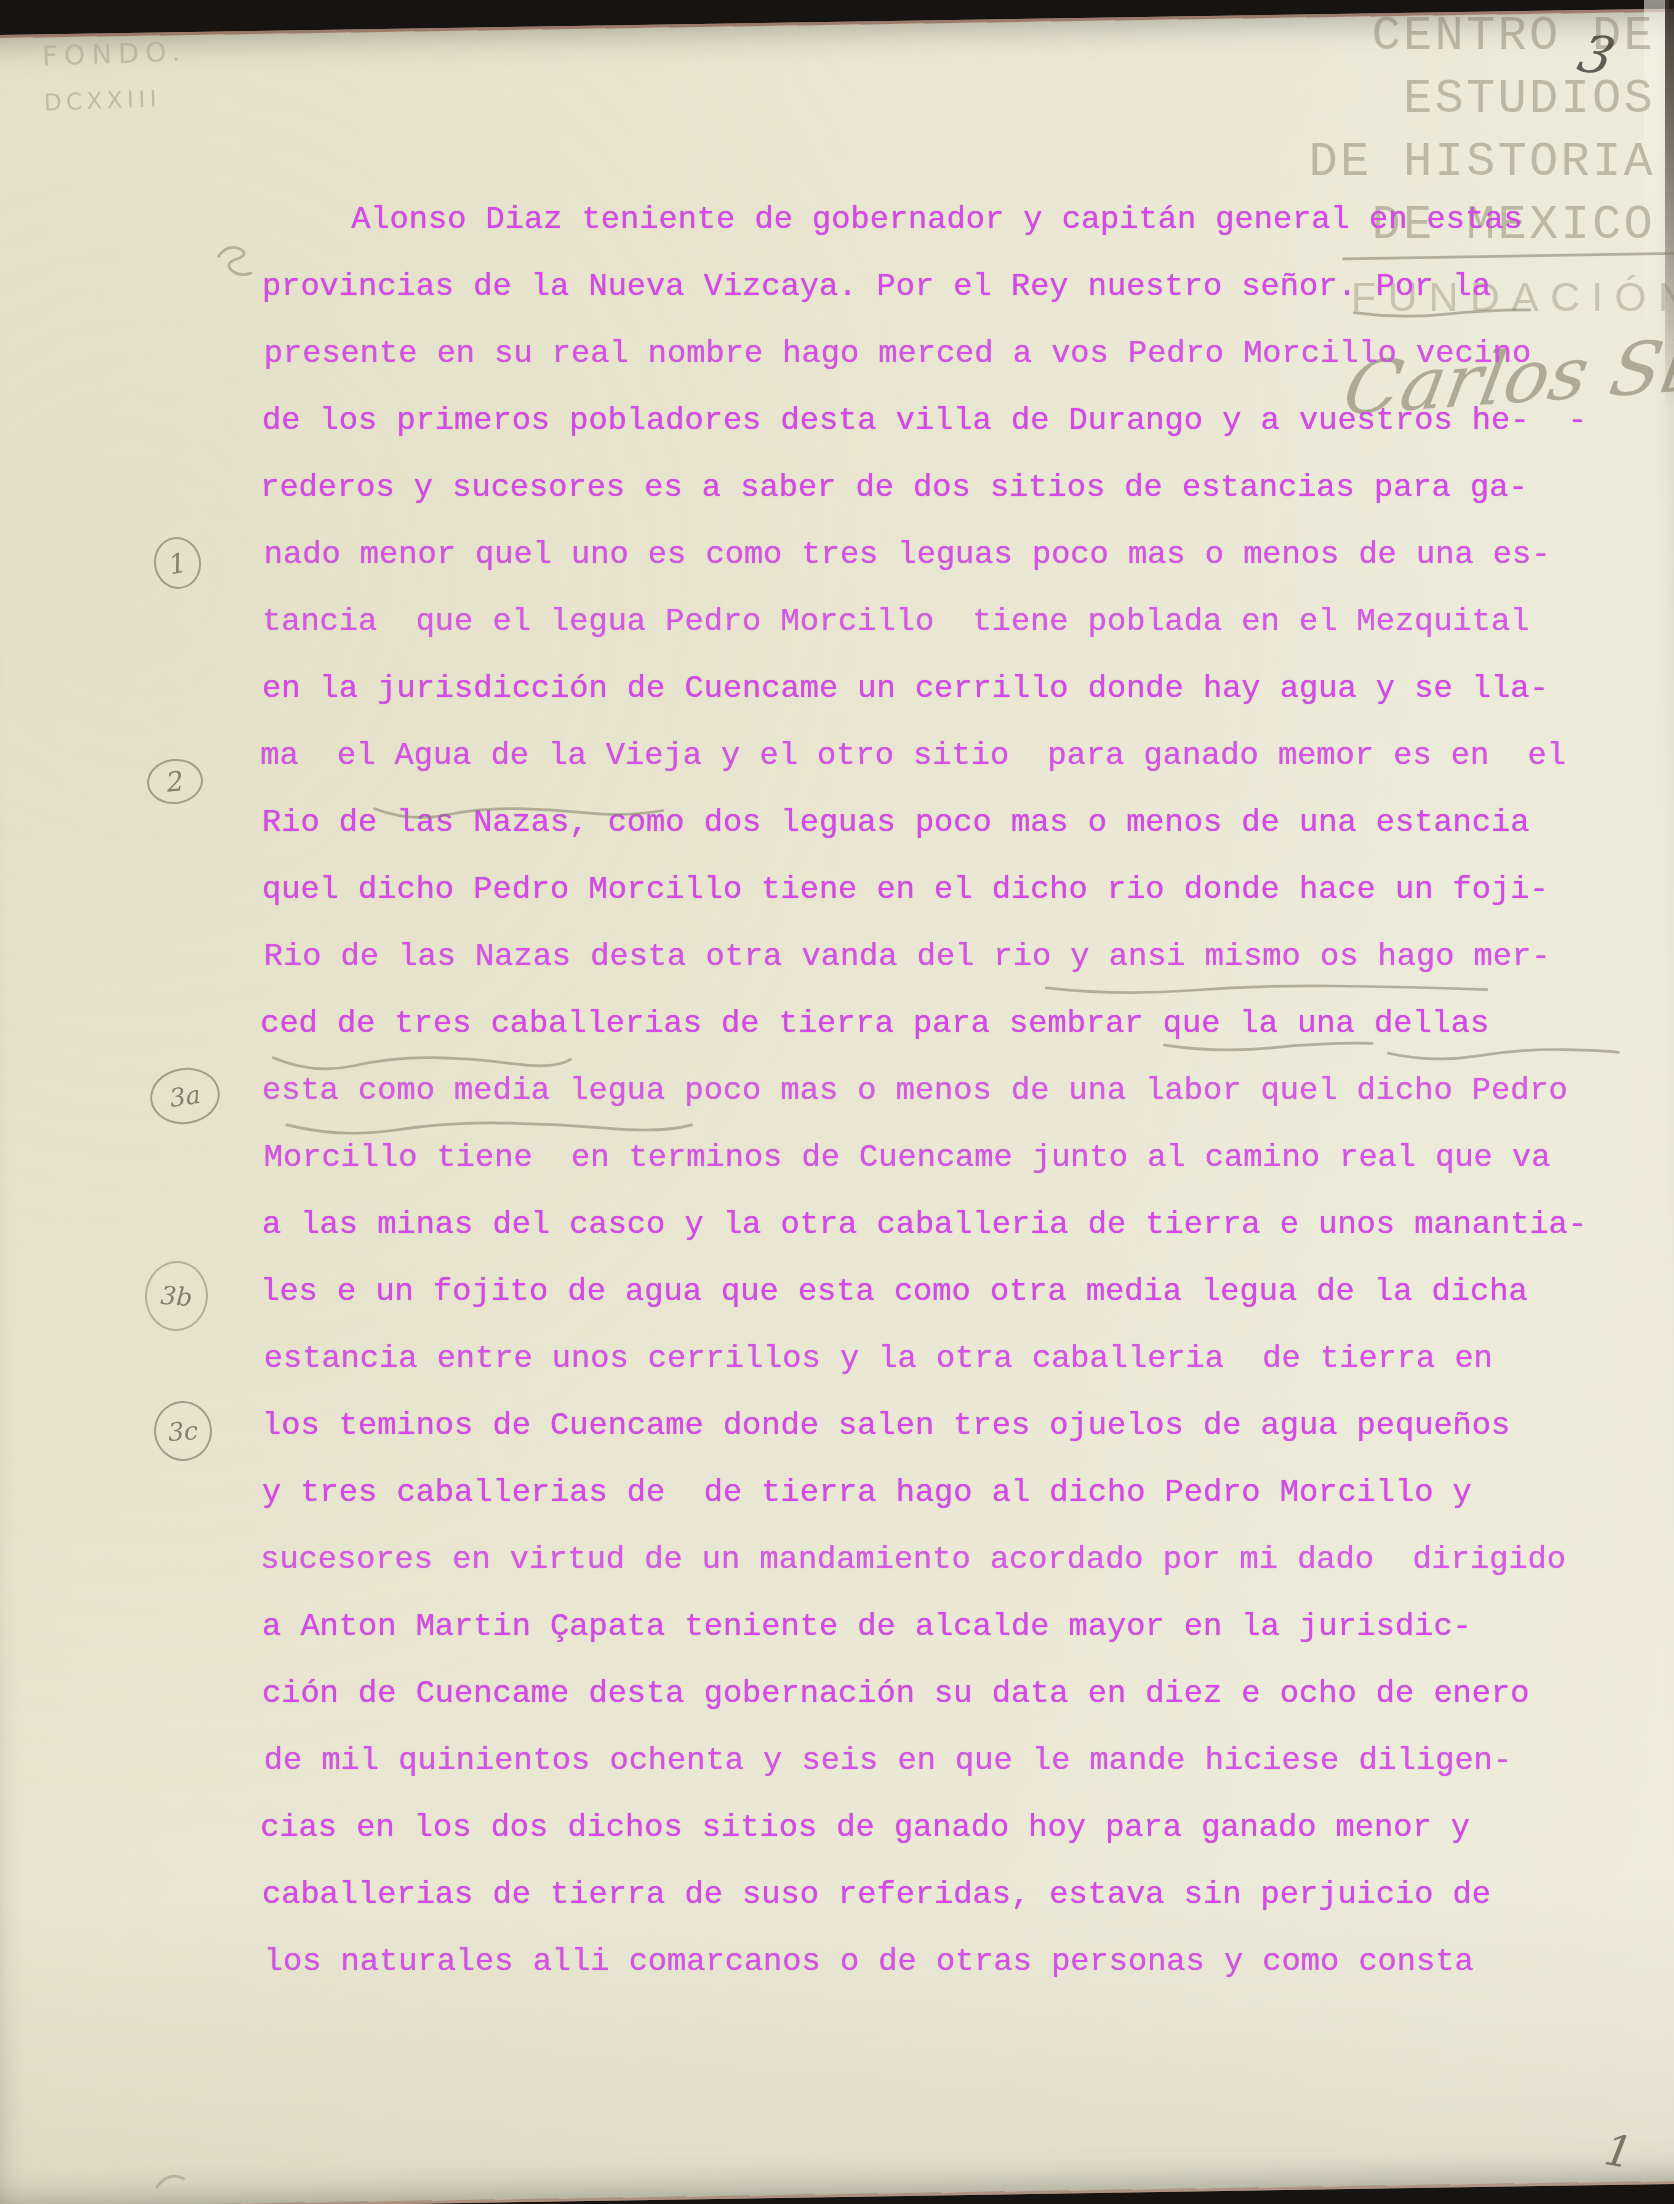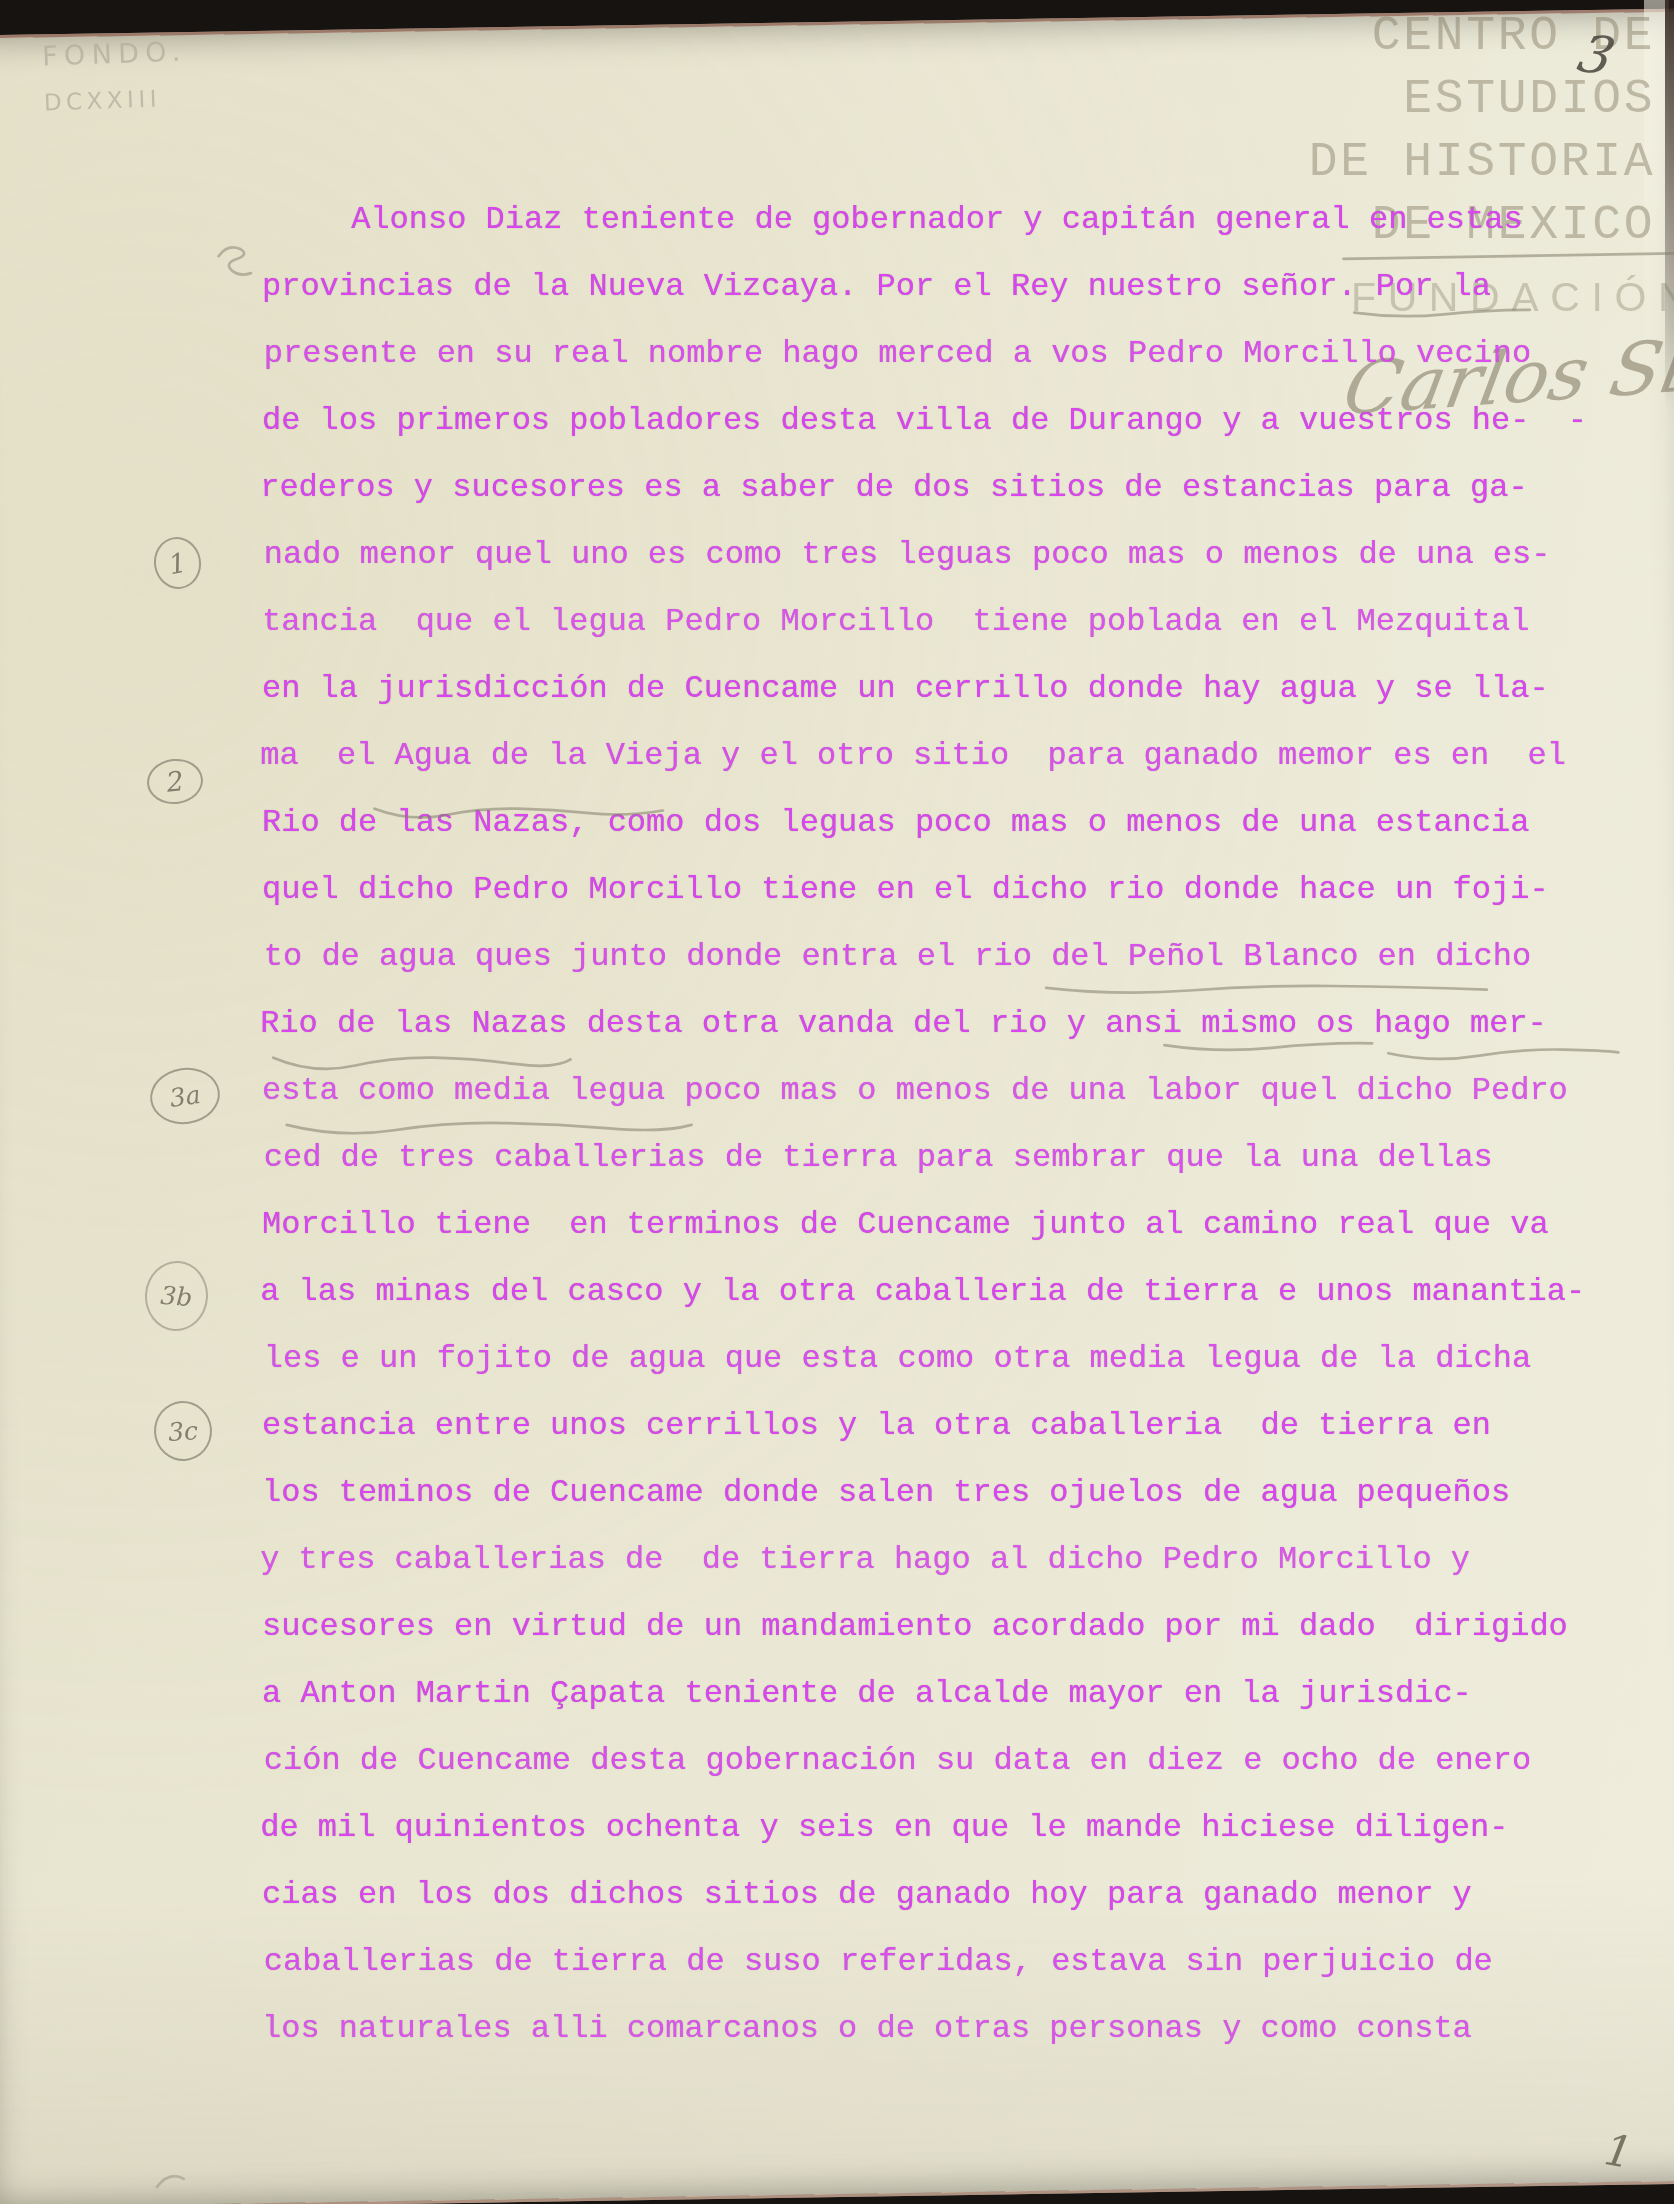--- a/index.html
+++ b/index.html
@@ -133,24 +133,23 @@
       <div class="typed-line">provincias de la Nueva Vizcaya. Por el Rey nuestro señor. Por la</div>
       <div class="typed-line">presente en su real nombre hago merced a vos Pedro Morcillo vecino</div>
       <div class="typed-line">de los primeros pobladores desta villa de Durango y a vuestros he-  -</div>
       <div class="typed-line">rederos y sucesores es a saber de dos sitios de estancias para ga-</div>
       <div class="typed-line">nado menor quel uno es como tres leguas poco mas o menos de una es-</div>
       <div class="typed-line">tancia  que el legua Pedro Morcillo  tiene poblada en el Mezquital</div>
       <div class="typed-line">en la jurisdicción de Cuencame un cerrillo donde hay agua y se lla-</div>
       <div class="typed-line">ma  el Agua de la Vieja y el otro sitio  para ganado memor es en  el</div>
       <div class="typed-line">Rio de las Nazas, como dos leguas poco mas o menos de una estancia</div>
       <div class="typed-line">quel dicho Pedro Morcillo tiene en el dicho rio donde hace un foji-</div>
-      <div class="typed-line">to de agua ques junto donde entra el rio del Peñol Blanco en dicho</div>
       <div class="typed-line">Rio de las Nazas desta otra vanda del rio y ansi mismo os hago mer-</div>
+      <div class="typed-line">ced de tres caballerias de tierra para sembrar que la una dellas</div>
       <div class="typed-line">esta como media legua poco mas o menos de una labor quel dicho Pedro</div>
-      <div class="typed-line">ced de tres caballerias de tierra para sembrar que la una dellas</div>
       <div class="typed-line">Morcillo tiene  en terminos de Cuencame junto al camino real que va</div>
       <div class="typed-line">a las minas del casco y la otra caballeria de tierra e unos manantia-</div>
       <div class="typed-line">les e un fojito de agua que esta como otra media legua de la dicha</div>
       <div class="typed-line">estancia entre unos cerrillos y la otra caballeria  de tierra en</div>
       <div class="typed-line">los teminos de Cuencame donde salen tres ojuelos de agua pequeños</div>
       <div class="typed-line">y tres caballerias de  de tierra hago al dicho Pedro Morcillo y</div>
       <div class="typed-line">sucesores en virtud de un mandamiento acordado por mi dado  dirigido</div>
       <div class="typed-line">a Anton Martin Çapata teniente de alcalde mayor en la jurisdic-</div>
       <div class="typed-line">ción de Cuencame desta gobernación su data en diez e ocho de enero</div>
       <div class="typed-line">de mil quinientos ochenta y seis en que le mande hiciese diligen-</div>

